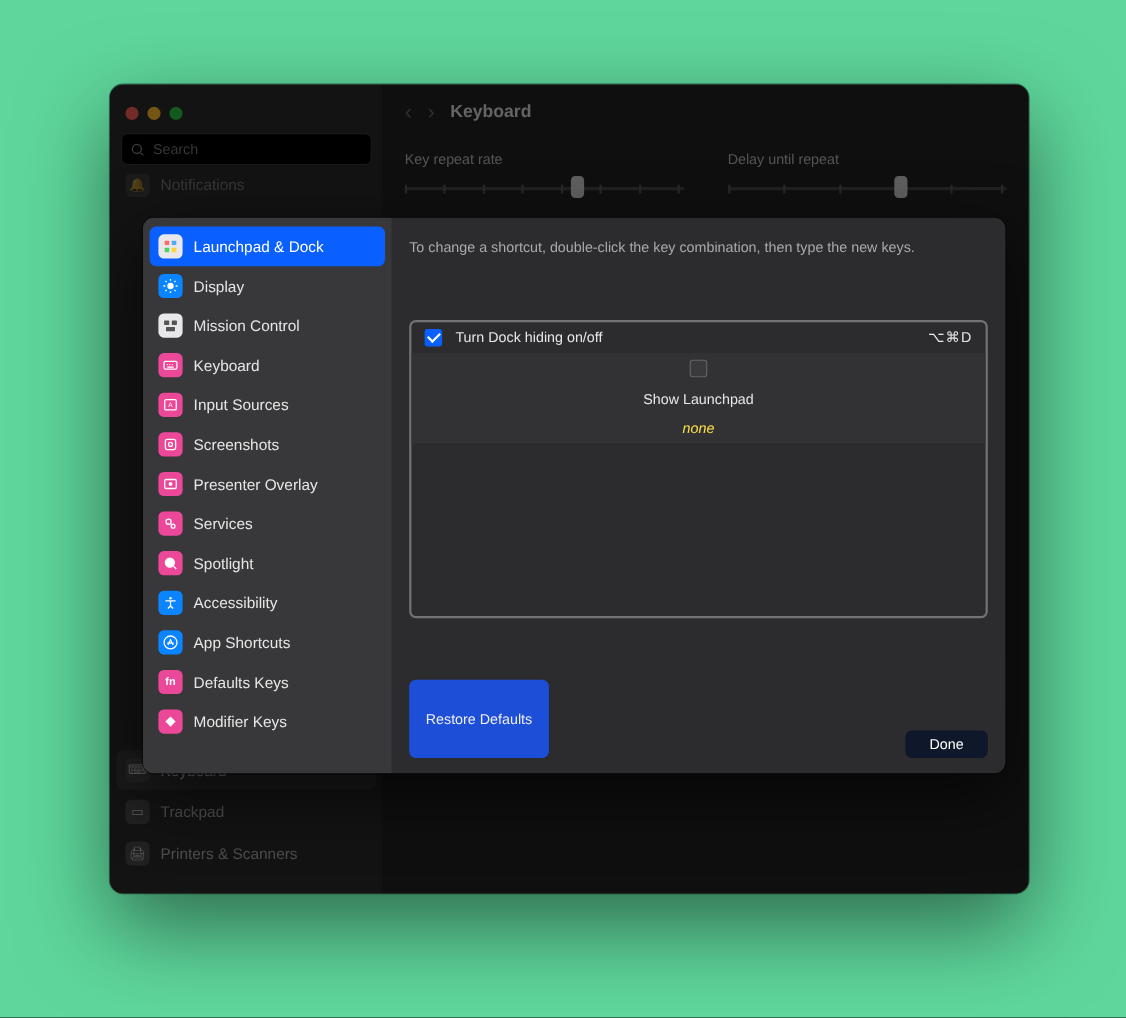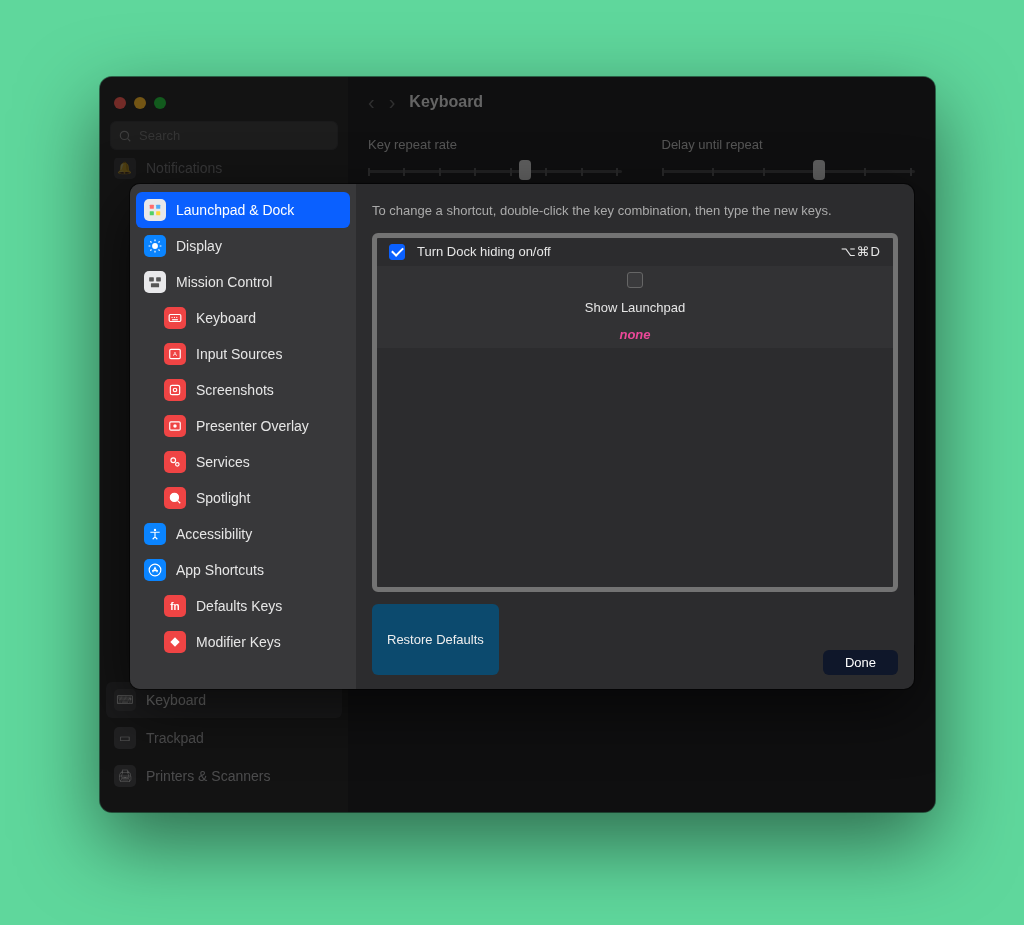--- a/index.html
+++ b/index.html
@@ -44,21 +44,21 @@
   .tl-close  { background: #ff5f57; }
   .tl-min    { background: #febc2e; }
   .tl-max    { background: #28c840; }
 
   .search-wrap {
     margin: 0 10px 8px 10px;
     position: relative;
   }
   .search-wrap input {
     width: 100%;
-    background: #404040;
+    background: #000000;
     border: 1px solid #3a3a3c;
     border-radius: 6px;
     padding: 6px 10px 6px 28px;
     color: #ccc;
     font-size: 13px;
     outline: none;
   }
   .search-wrap .s-icon {
     position: absolute;
     left: 8px; top: 50%; transform: translateY(-50%);
@@ -133,21 +133,21 @@
   .dimmer {
     position: absolute; inset: 0;
     background: rgba(0,0,0,0.55);
     pointer-events: none;
   }
 
   
   .modal {
     position: absolute;
     left: 30px;
-    top: 107px;
+    top: 121px;
     width: 784px;
     height: 505px;
     background: #2c2c2e;
     border-radius: 10px;
     box-shadow: 0 20px 60px rgba(0,0,0,0.6), 0 0 0 1px rgba(0,0,0,0.5);
     display: flex;
     overflow: hidden;
   }
   .cat-list {
     width: 226px;
@@ -164,35 +164,36 @@
     color: #e6e6e6;
     font-size: 14px;
     cursor: default;
   }
   .cat-item.selected { background: #0a60ff; color: #fff; }
   .cat-icon {
     width: 22px; height: 22px; border-radius: 5px;
     display:flex;align-items:center;justify-content:center;
     font-size:12px;color:#fff;flex-shrink:0;
   }
-  .ci-grey { background:#ef4444;margin-left:20px; }
+  .ci-grey { background:#ec4899; }
   .ci-blue { background:#0a84ff; }
   .ci-white { background:#e8e8ea; }
   .ci-white svg, .ci-white span { color:#666 !important; }
 
   .modal-body {
     flex:1;
     display:flex;
     flex-direction:column;
     padding: 18px 16px 14px 16px;
+    gap: 44px;
   }
   .instructions { font-size:13px; color:#aaa; line-height:1.45; margin-bottom:12px;}
   .shortcut-list {
     flex:1;
-    border:5px solid #737373;
+    border:2px solid #737373;
     border-radius:6px;
     overflow:hidden;
     background:#2c2c2e;
     align-self:stretch;
   }
   .row {
     display:flex; align-items:center; gap:12px;
     padding: 6px 12px;
     font-size:13px;color:#e6e6e6;
   }
@@ -200,27 +201,27 @@
   .chk {
     width:16px;height:16px;border-radius:3px;border:1px solid #666;background:#3a3a3c;
     position:relative;flex-shrink:0;
   }
   .chk.checked { background:#0a60ff;border-color:#0a60ff;}
   .chk.checked::after{
     content:'';position:absolute;left:4px;top:0px;width:5px;height:9px;border:solid #fff;border-width:0 2px 2px 0;transform:rotate(45deg);
   }
   .row .label { flex:1; }
   .row .combo { color:#e6e6e6; font-size:13px; letter-spacing:1px;}
-  .row .combo.none { color:#ec4899; font-style:italic; letter-spacing:0;font-weight:bold;}
+  .row .combo.none { color:#fde047; font-style:italic; letter-spacing:0;}
   .modal-footer {
     display:flex; justify-content:space-between; margin-top:12px;
   }
   .btn {
     border:none; border-radius:6px; padding:5px 15px;
-    font-size:13px; color:#eee; background:#0c4a6e; cursor:default;
+    font-size:13px; color:#eee; background:#1d4ed8; cursor:default;
   }
   .btn.primary { background:#0f172a; color:#fff; padding:5px 22px;margin-top:46px;}
 
   svg { display:block; }
 </style>
 </head>
 <body>
 
 <div class="window">
 

